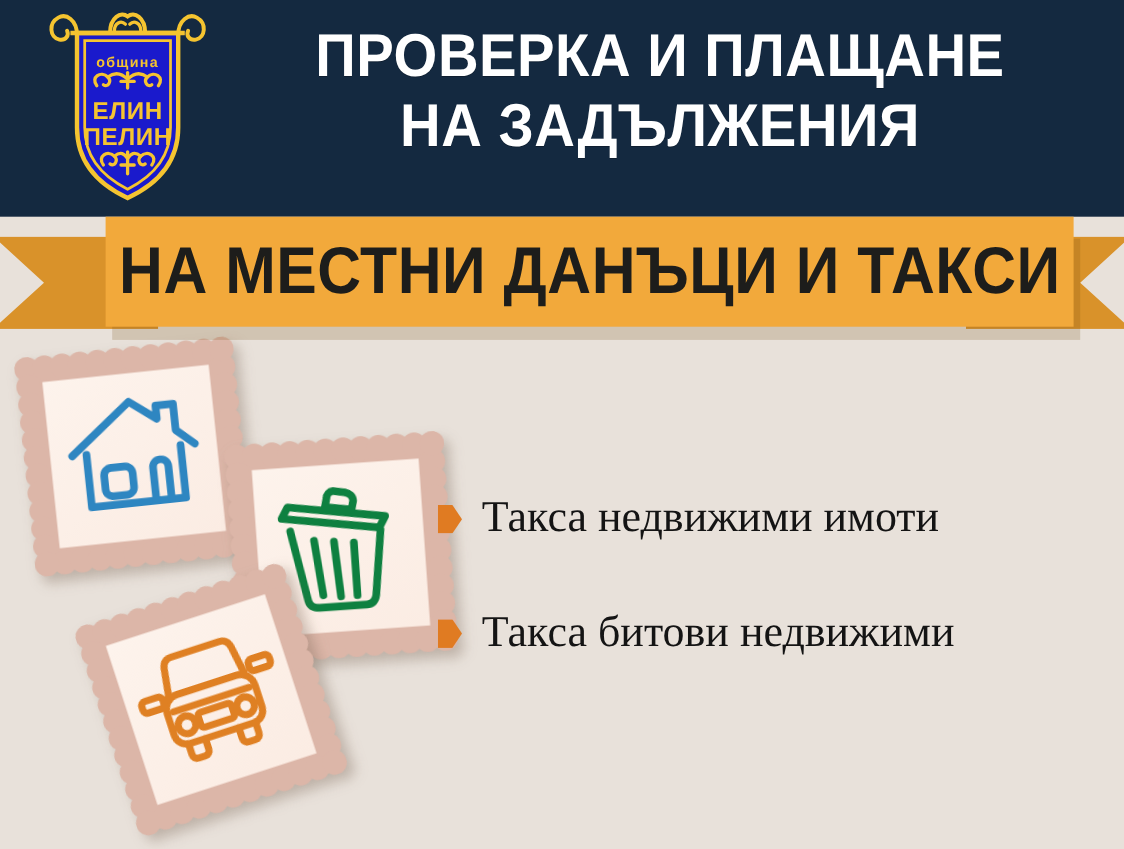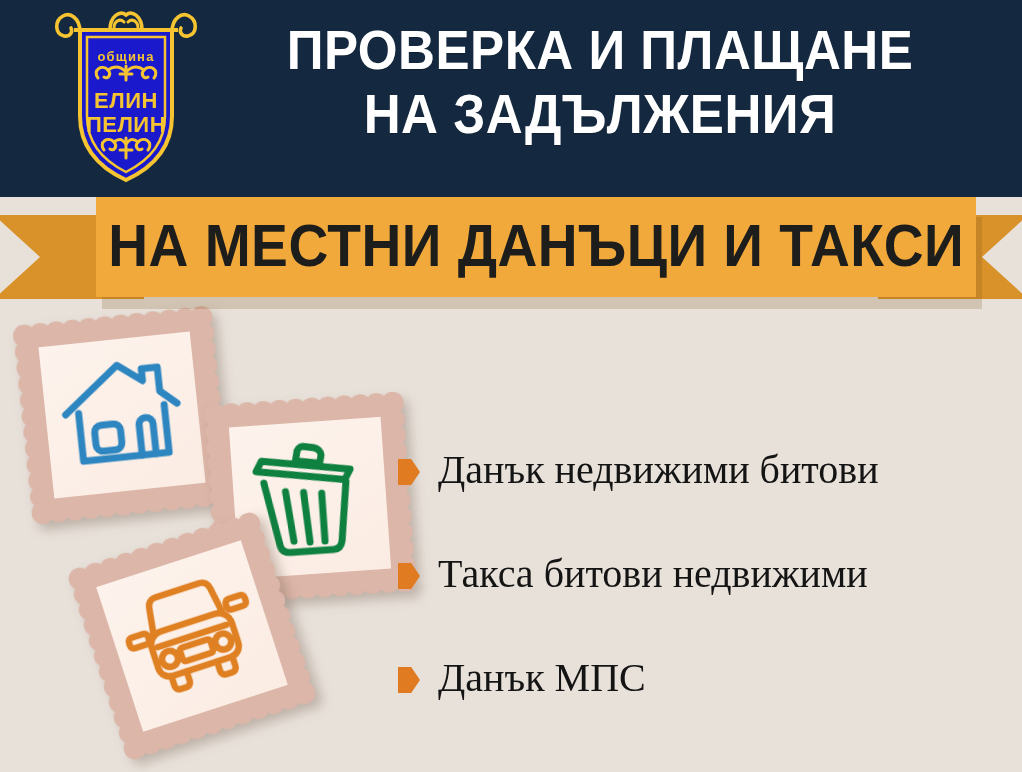--- a/index.html
+++ b/index.html
@@ -12,21 +12,21 @@
   }
   #stage{position:relative;width:1022px;height:772px;overflow:hidden;}
 
   
   .header-band{
     position:absolute;left:0;top:0;width:1022px;height:197px;
     background:#142940;
     z-index:5;
   }
   .logo-wrap{
-    position:absolute;left:46px;top:8px;width:160px;height:180px;
+    position:absolute;left:36px;top:8px;width:160px;height:180px;
     z-index:7;
   }
   .logo-wrap svg{display:block;}
 
   .header-title{
     position:absolute;left:190px;top:18px;width:820px;
     text-align:center;
     color:#ffffff;
     font-family:"Liberation Sans",sans-serif;
     font-weight:bold;
@@ -391,25 +391,21 @@
         <path d="M92 108 L92 118 C92 121 94 123 97 123 L103 123 C106 123 108 121 108 118 L108 108"></path>
         <rect x="14" y="59" width="20" height="11" rx="4"></rect>
         <rect x="118" y="52" width="20" height="11" rx="4"></rect>
       </g>
     </svg>
   </div>
 
   <div class="bullet-list">
     <div class="bullet-row">
       <span class="bullet-marker"></span>
-      <span class="bullet-label">Данък недвижими битови</span>
+      <span class="bullet-label">Такса недвижими имоти</span>
     </div>
     <div class="bullet-row">
       <span class="bullet-marker"></span>
       <span class="bullet-label">Такса битови недвижими</span>
     </div>
-    <div class="bullet-row">
-      <span class="bullet-marker"></span>
-      <span class="bullet-label">Данък МПС</span>
-    </div>
   </div>
 
 </div>
 
 </body></html>

